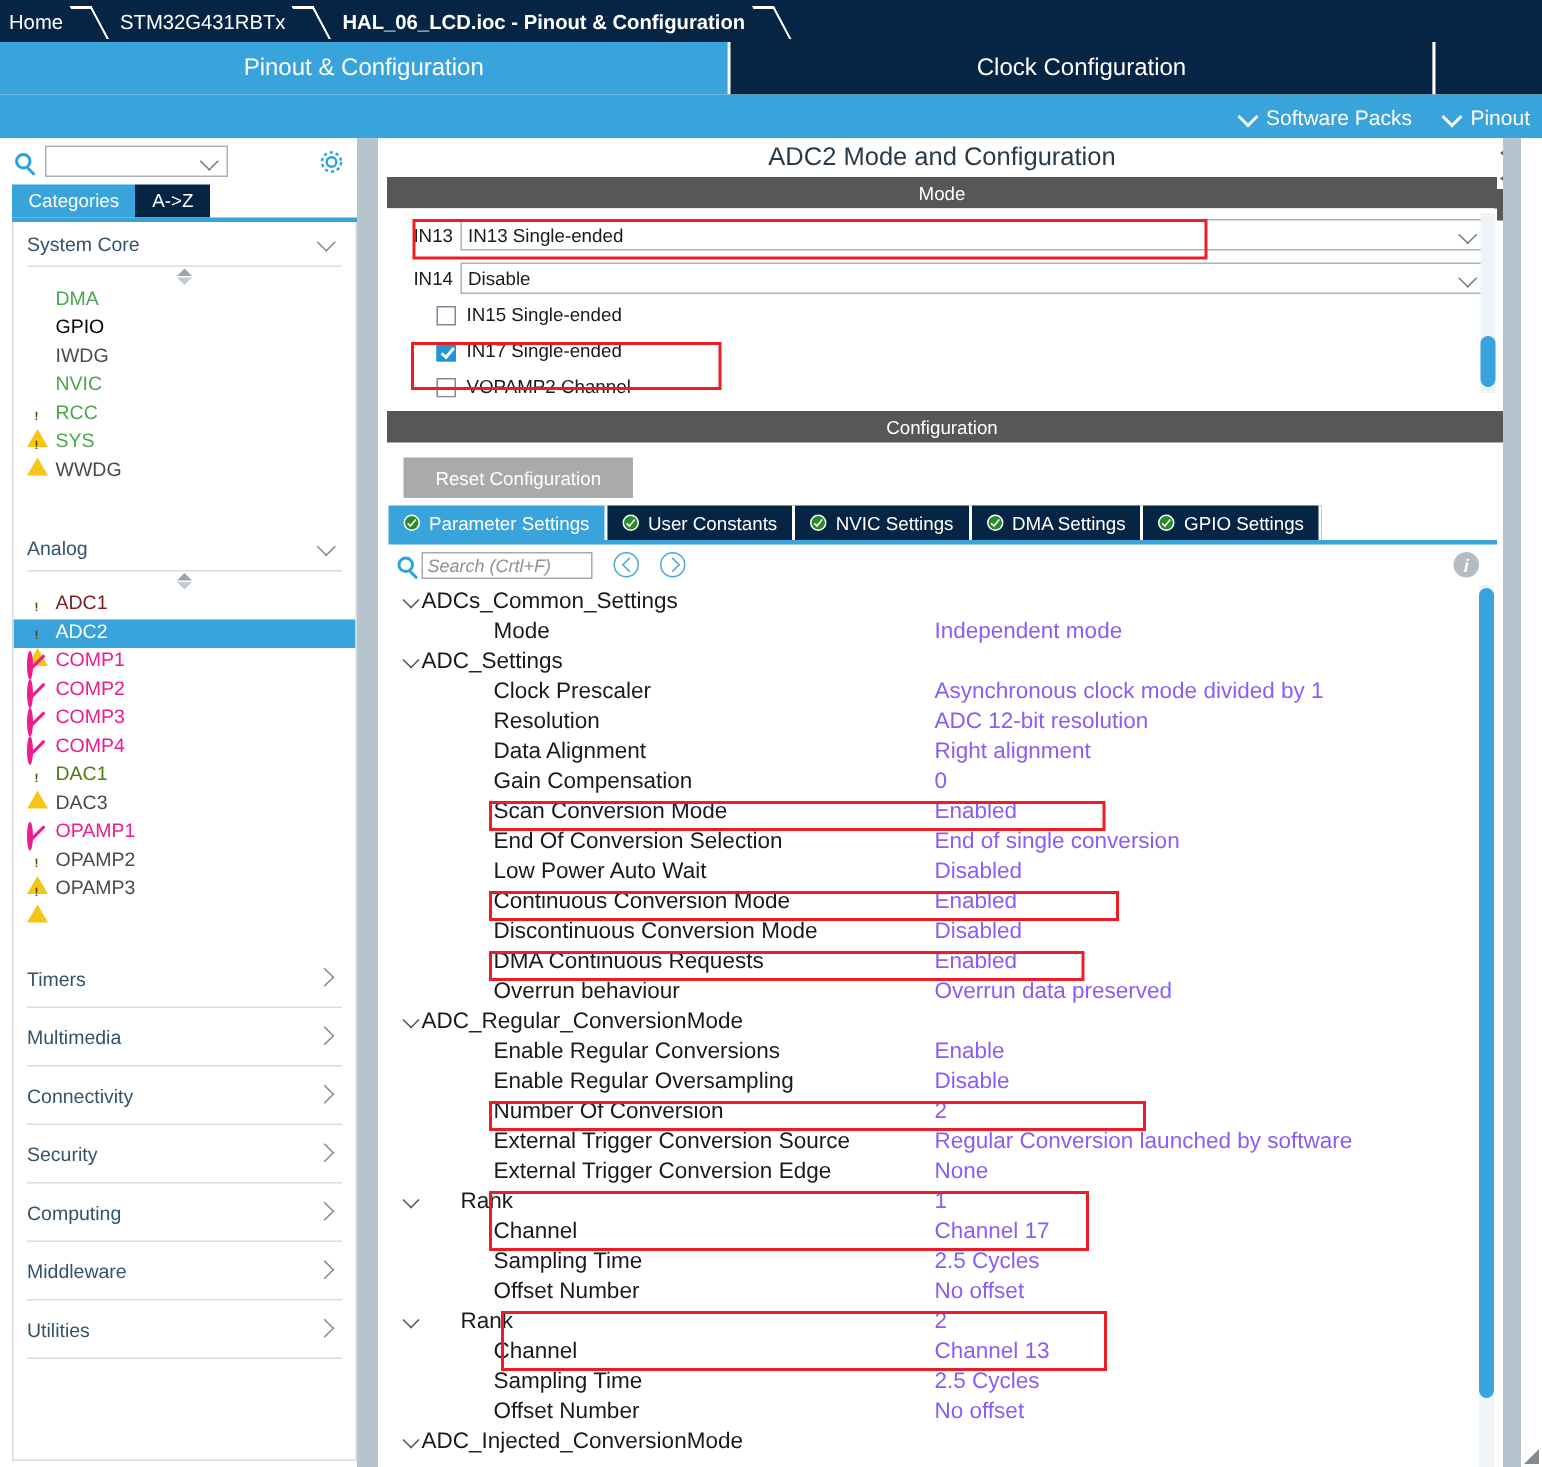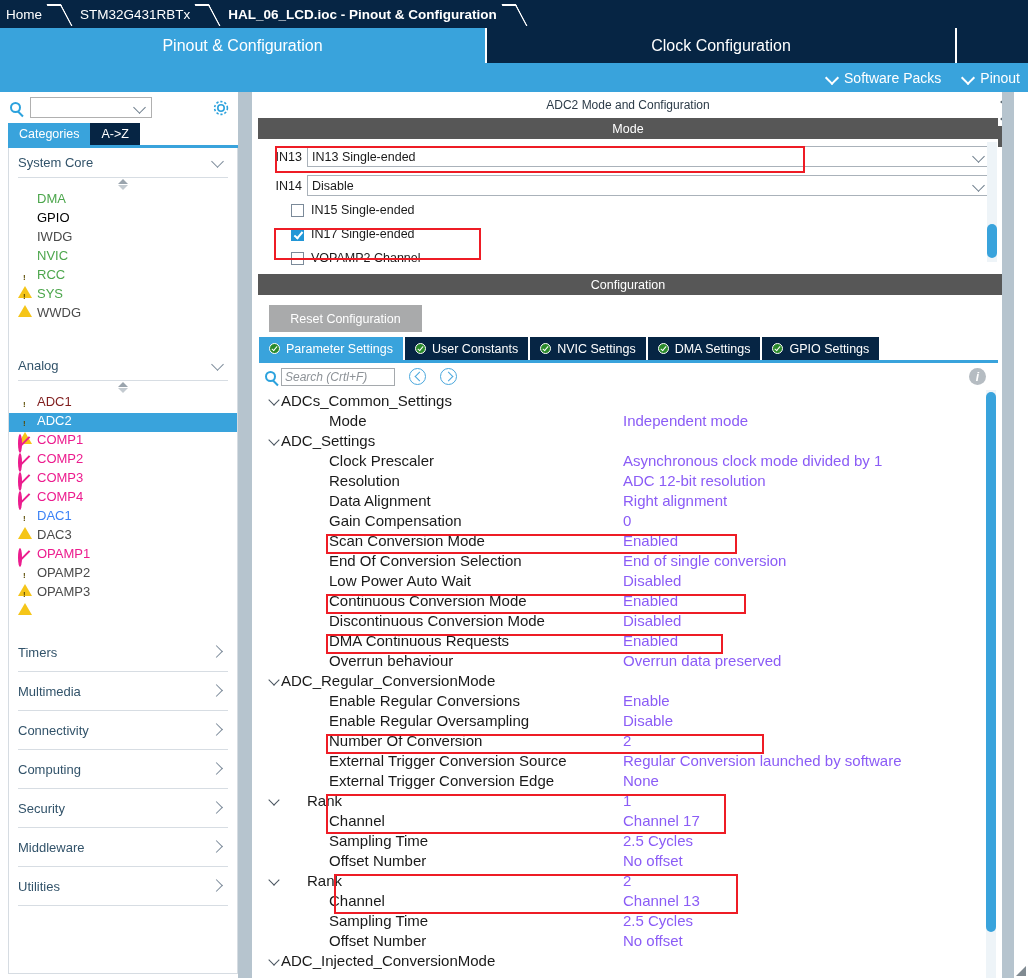--- a/index.html
+++ b/index.html
@@ -194,21 +194,21 @@
   }
 
   
   #right-panel {
     position: absolute; left: 258px; top: 92px; width: 770px; height: 886px;
     background: #ffffff;
   }
 
   .panel-title {
     height: 26px; display: flex; align-items: center; justify-content: center;
-    font-size: 12px; color: #2b3a47; background: #ffffff;
+    font-size: 17px; color: #2b3a47; background: #ffffff;
   }
   .dark-band {
     height: 21px; background: #575757; color: #ffffff;
     display: flex; align-items: center; justify-content: center;
     font-size: 12.5px;
   }
 
   
   #mode-box {
     position: absolute; left: 0; top: 47px; width: 738px; height: 127px;
@@ -514,21 +514,21 @@
       <div class="ip-item">
         <span class="ip-badge"><span class="ban-circ"></span></span>
         <span class="ip-label" style="color:#ec1c8e">COMP3</span>
       </div>
       <div class="ip-item">
         <span class="ip-badge"><span class="ban-circ"></span></span>
         <span class="ip-label" style="color:#ec1c8e">COMP4</span>
       </div>
       <div class="ip-item">
         <span class="ip-badge"><span class="warn-tri"></span></span>
-        <span class="ip-label" style="color:#3b82f6">DAC1</span>
+        <span class="ip-label" style="color:#4d7c0f">DAC1</span>
       </div>
       <div class="ip-item">
         <span class="ip-label" style="color:#4a4a4a">DAC3</span>
       </div>
       <div class="ip-item">
         <span class="ip-badge"><span class="ban-circ"></span></span>
         <span class="ip-label" style="color:#ec1c8e">OPAMP1</span>
       </div>
       <div class="ip-item">
         <span class="ip-badge"><span class="warn-tri"></span></span>
@@ -548,25 +548,25 @@
     </div>
     <div class="cat-group-header" style="height:39px">
       <span>Multimedia</span>
       <span class="chev right"></span>
     </div>
     <div class="cat-group-header" style="height:39px">
       <span>Connectivity</span>
       <span class="chev right"></span>
     </div>
     <div class="cat-group-header" style="height:39px">
+      <span>Security</span>
+      <span class="chev right"></span>
+    </div>
+    <div class="cat-group-header" style="height:39px">
       <span>Computing</span>
-      <span class="chev right"></span>
-    </div>
-    <div class="cat-group-header" style="height:39px">
-      <span>Security</span>
       <span class="chev right"></span>
     </div>
     <div class="cat-group-header" style="height:39px">
       <span>Middleware</span>
       <span class="chev right"></span>
     </div>
     <div class="cat-group-header" style="height:39px">
       <span>Utilities</span>
       <span class="chev right"></span>
     </div>

